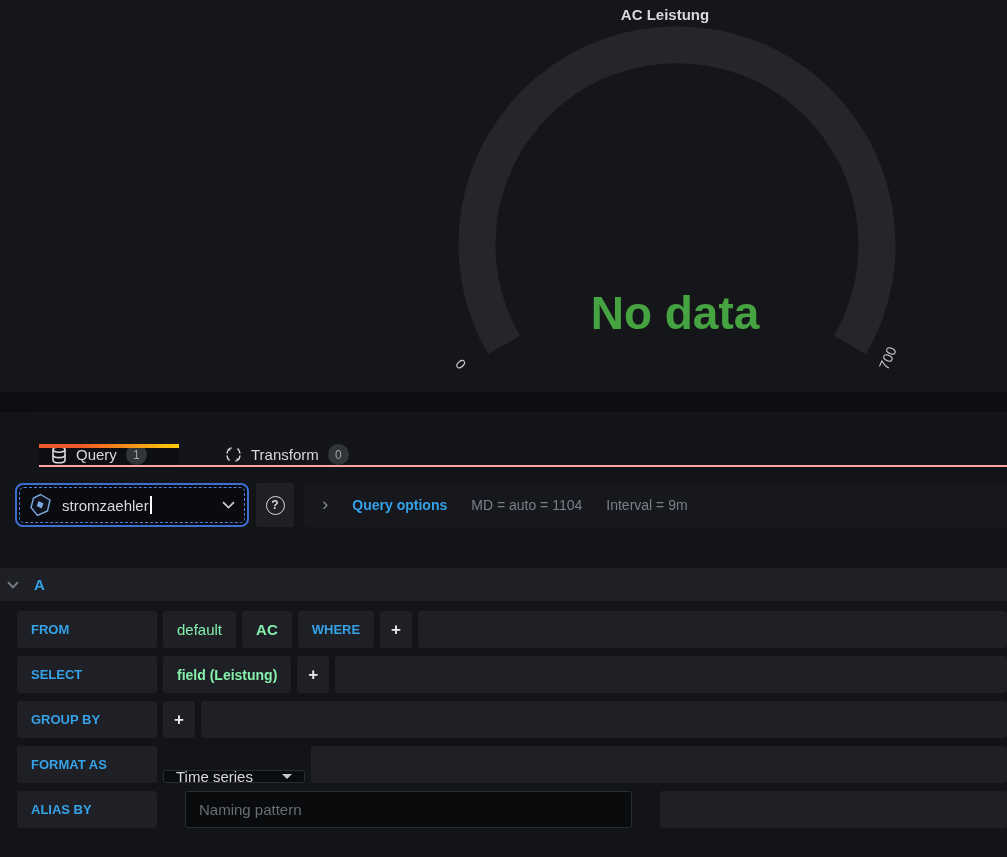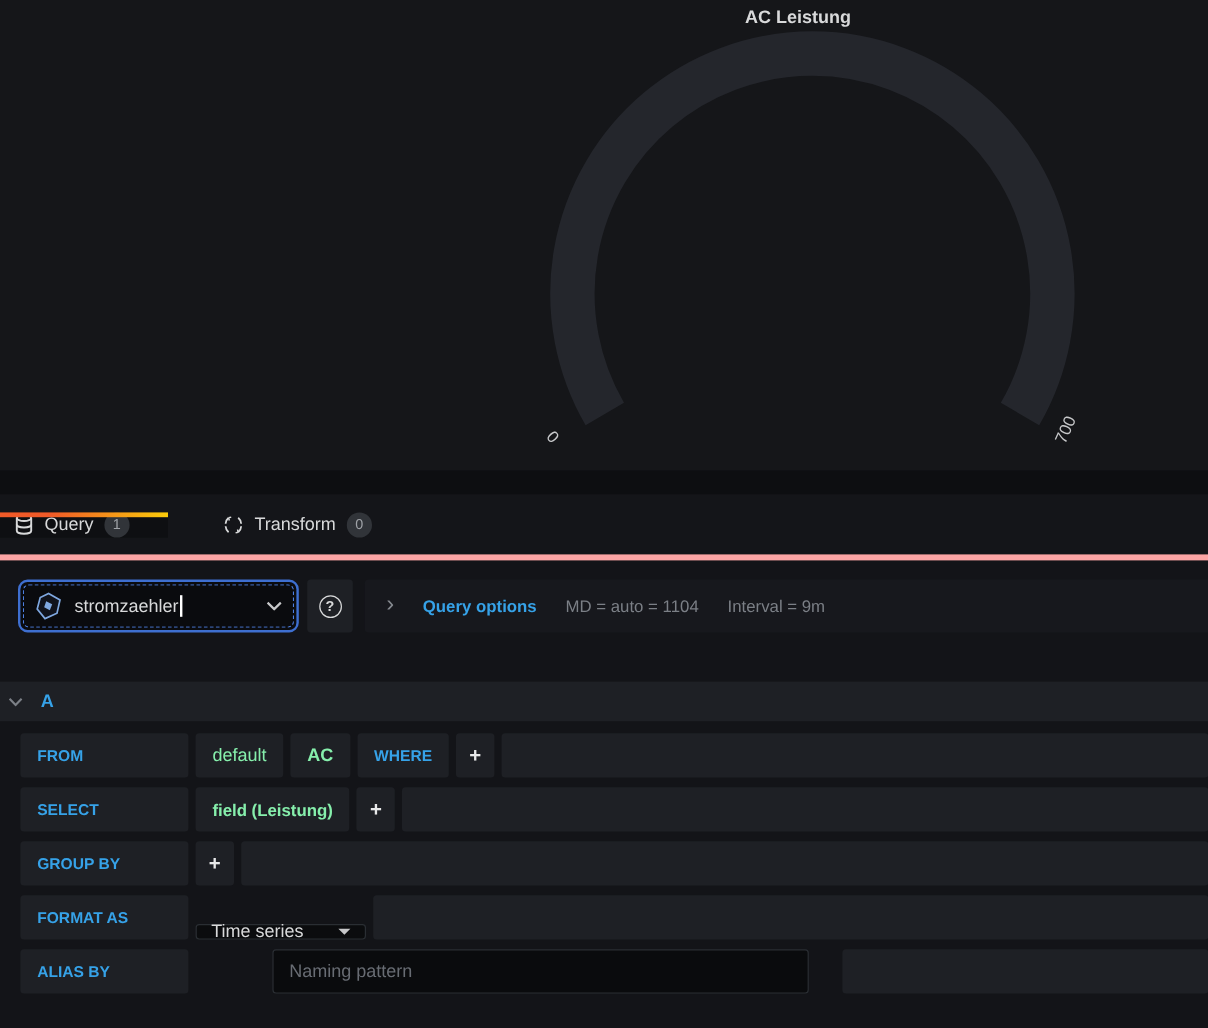--- a/index.html
+++ b/index.html
@@ -34,22 +34,22 @@
 
   
   .editor-pane {
     position:absolute; left:0; top:412px; width:1007px; height:445px;
     background:#131418;
   }
 
   
   .tabbar {
     position:relative; height:55px; background:#141519;
-    border-bottom:5px solid #fca5a5;
-    display:flex; align-items:center;
+    border-bottom:2px solid #fca5a5;
+    display:flex; align-items:flex-end;margin-left:39px;
   }
   .tab {
     display:flex; align-items:center; gap:9px;
     padding:0 18px; cursor:pointer; position:relative;
     font-size:15px; color:#d8d9da;
   }
   .tab.active {
     background:#0e0f12; width:140px; padding:0 12px;
   }
   .tab.active::before {
@@ -130,32 +130,33 @@
     display:flex; align-items:center; justify-content:space-between;
     padding:0 12px; font-size:15px; color:#d8d9da; cursor:pointer;margin-top:24px;
   }
   .dd-arrow {
     width:0; height:0; border-left:5px solid transparent; border-right:5px solid transparent;
     border-top:5px solid #c7c8ca;
   }
   .alias-input {
     width:447px; background:#0a0b0d; border:1px solid #2a2e33; border-radius:3px;
     padding:12px 13px; font-size:15px; color:#d8d9da;
-    font-family:"Liberation Sans", sans-serif; outline:none;margin-left:42px;
+    font-family:"Liberation Sans", sans-serif; outline:none;
   }
   .alias-input::placeholder { color:#686c73; }
 </style>
 </head>
 <body>
 
 <div class="panel">
   <div class="panel-title">AC Leistung</div>
   <svg class="gauge-svg" width="1007" height="392">
     <path d="M 504 345 A 200 200 0 1 1 850 345" fill="none" stroke="#24262c" stroke-width="37"></path>
   </svg>
+  <div class="no-data">No data</div>
   <div class="gauge-label min">0</div>
   <div class="gauge-label max">700</div>
 </div>
 
 <div class="editor-pane">
 
   <div class="tabbar">
     <div class="tab active">
       <span class="ticon">
         <svg width="16" height="18" viewBox="0 0 16 18" fill="none" stroke="#d8d9da" stroke-width="1.6">

